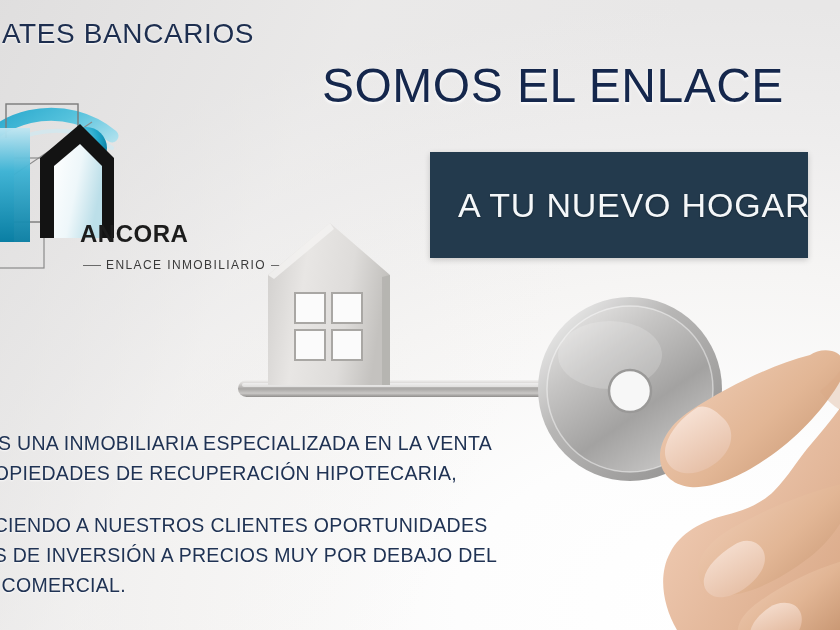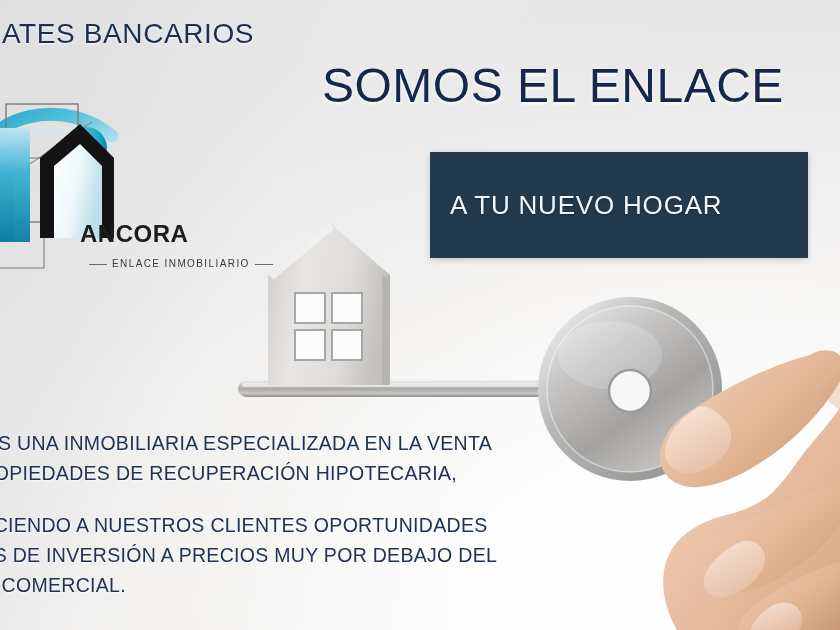--- a/index.html
+++ b/index.html
@@ -31,22 +31,22 @@
 
   
   .logo{position:absolute;left:-38px;top:62px;width:300px;height:160px;}
   .logo svg{display:block;}
   .logo-word{
     position:absolute;left:118px;top:160px;
     font-size:24px;font-weight:700;letter-spacing:.5px;
     color:#1c1c1c;line-height:1;
   }
   .logo-tag{
-    position:absolute;left:122px;top:196px;
-    font-size:10px;letter-spacing:1.4px;color:#3a3a3a;
+    position:absolute;left:116px;top:196px;
+    font-size:12px;letter-spacing:1.4px;color:#3a3a3a;
     white-space:nowrap;
   }
   .logo-tag .rule{
     display:inline-block;width:18px;height:1px;background:#6a6a6a;
     vertical-align:middle;margin:0 5px;
   }
 
   
   .headline{
     position:absolute;left:322px;top:58px;
@@ -57,22 +57,22 @@
   }
 
   
   .banner{
     position:absolute;left:430px;top:152px;width:378px;height:106px;
     background:#233a4d;
     box-shadow:0 2px 6px rgba(0,0,0,.18);
     display:flex;align-items:center;
   }
   .banner-text{
-    color:#f4f7f9;font-size:26px;letter-spacing:.8px;
-    margin-left:20px;white-space:nowrap;
+    color:#f4f7f9;font-size:34px;letter-spacing:.8px;
+    margin-left:28px;white-space:nowrap;
     text-shadow:0 1px 2px rgba(0,0,0,.35);
   }
 
   
   .key{position:absolute;left:210px;top:215px;width:640px;height:420px;}
   .key svg{display:block;}
 
   
   .copy{
     position:absolute;left:-34px;top:428px;

